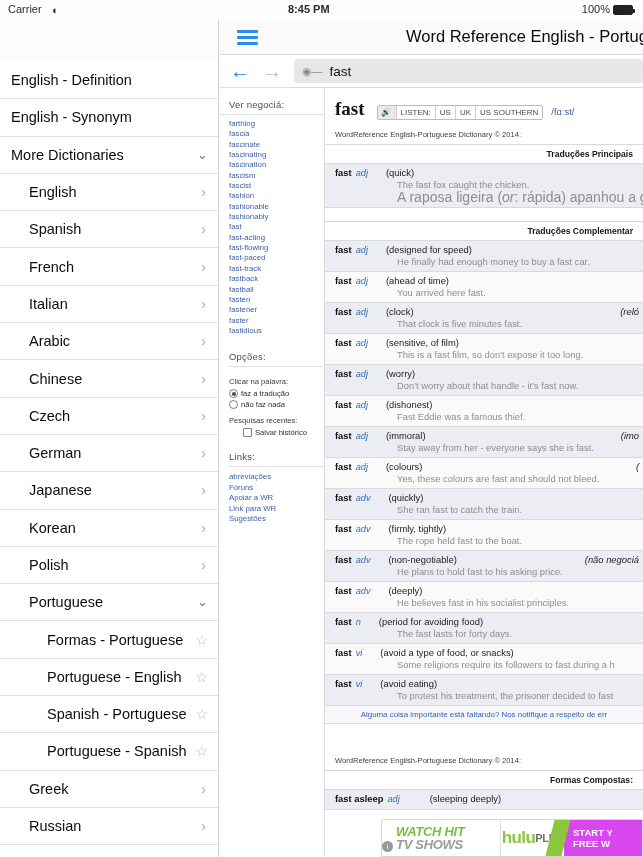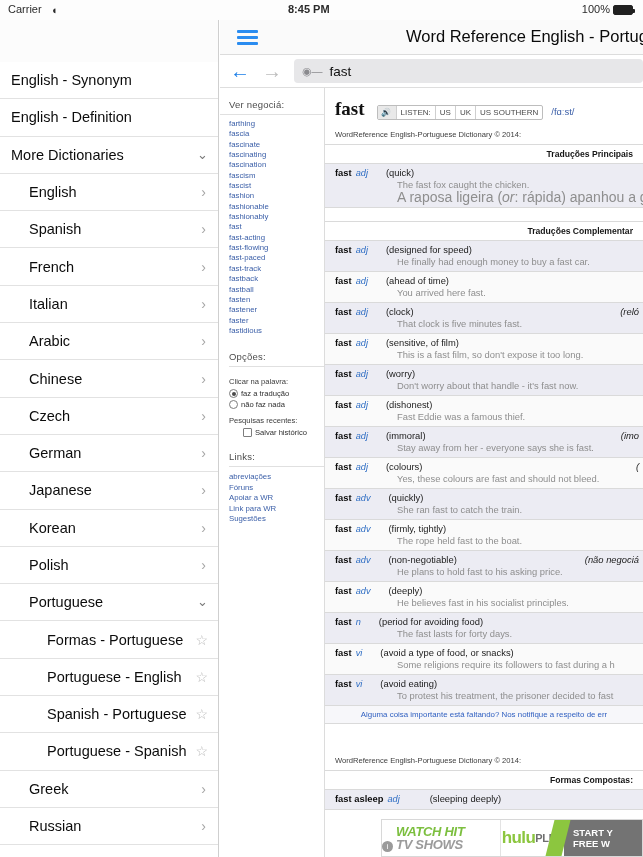--- a/index.html
+++ b/index.html
@@ -187,21 +187,21 @@
   .ad-i {
     position: absolute; left: 0; bottom: 4px; width: 11px; height: 11px;
     background: #9a9a9a; color: #fff; border-radius: 50%; font-size: 8px;
     text-align: center; line-height: 11px;
   }
   .ad-mid { flex: 1; display: flex; align-items: center; justify-content: center;
     border-left: 1px solid #e3e3e3; }
   .ad-hulu { font-size: 17px; font-weight: bold; color: #8cc63f; letter-spacing: -.6px; }
   .ad-plus { font-size: 11px; font-weight: bold; color: #6f6f6f; letter-spacing: -.3px;}
   .ad-right {
-    width: 78px; background: #737373; color: #fff; display: flex; flex-direction: column;
+    width: 78px; background: #d946ef; color: #fff; display: flex; flex-direction: column;
     justify-content: center; padding-left: 9px; position: relative;
   }
   .ad-right::before {
     content: ""; position: absolute; left: -14px; top: 0; bottom: 0; width: 16px;
     background: #8cc63f; transform: skewX(-14deg);
   }
   .ad-r1, .ad-r2 { font-size: 9.5px; font-weight: bold; line-height: 11px; position: relative;}
 </style>
 </head>
 <body>
@@ -215,24 +215,24 @@
     <span class="sb-batt-pct">100%</span>
     <span class="sb-batt">
         <i style="width:100%"></i>
       </span>
   </div>
 
   <div class="sidebar">
     <div class="sb-top-pad"></div>
     <div id="sidebar-list">
         <div class="side-row lvl0">
+          <span class="lbl">English - Definition</span>
+        </div>
+        <div class="side-row lvl0">
           <span class="lbl">English - Synonym</span>
-        </div>
-        <div class="side-row lvl0">
-          <span class="lbl">English - Definition</span>
         </div>
         <div class="side-row lvl0">
           <span class="lbl">More Dictionaries</span>
           <span class="chev-d">⌄</span>
         </div>
         <div class="side-row lvl1">
           <span class="lbl">English</span>
           <span class="chev">›</span>
         </div>
         <div class="side-row lvl1">

